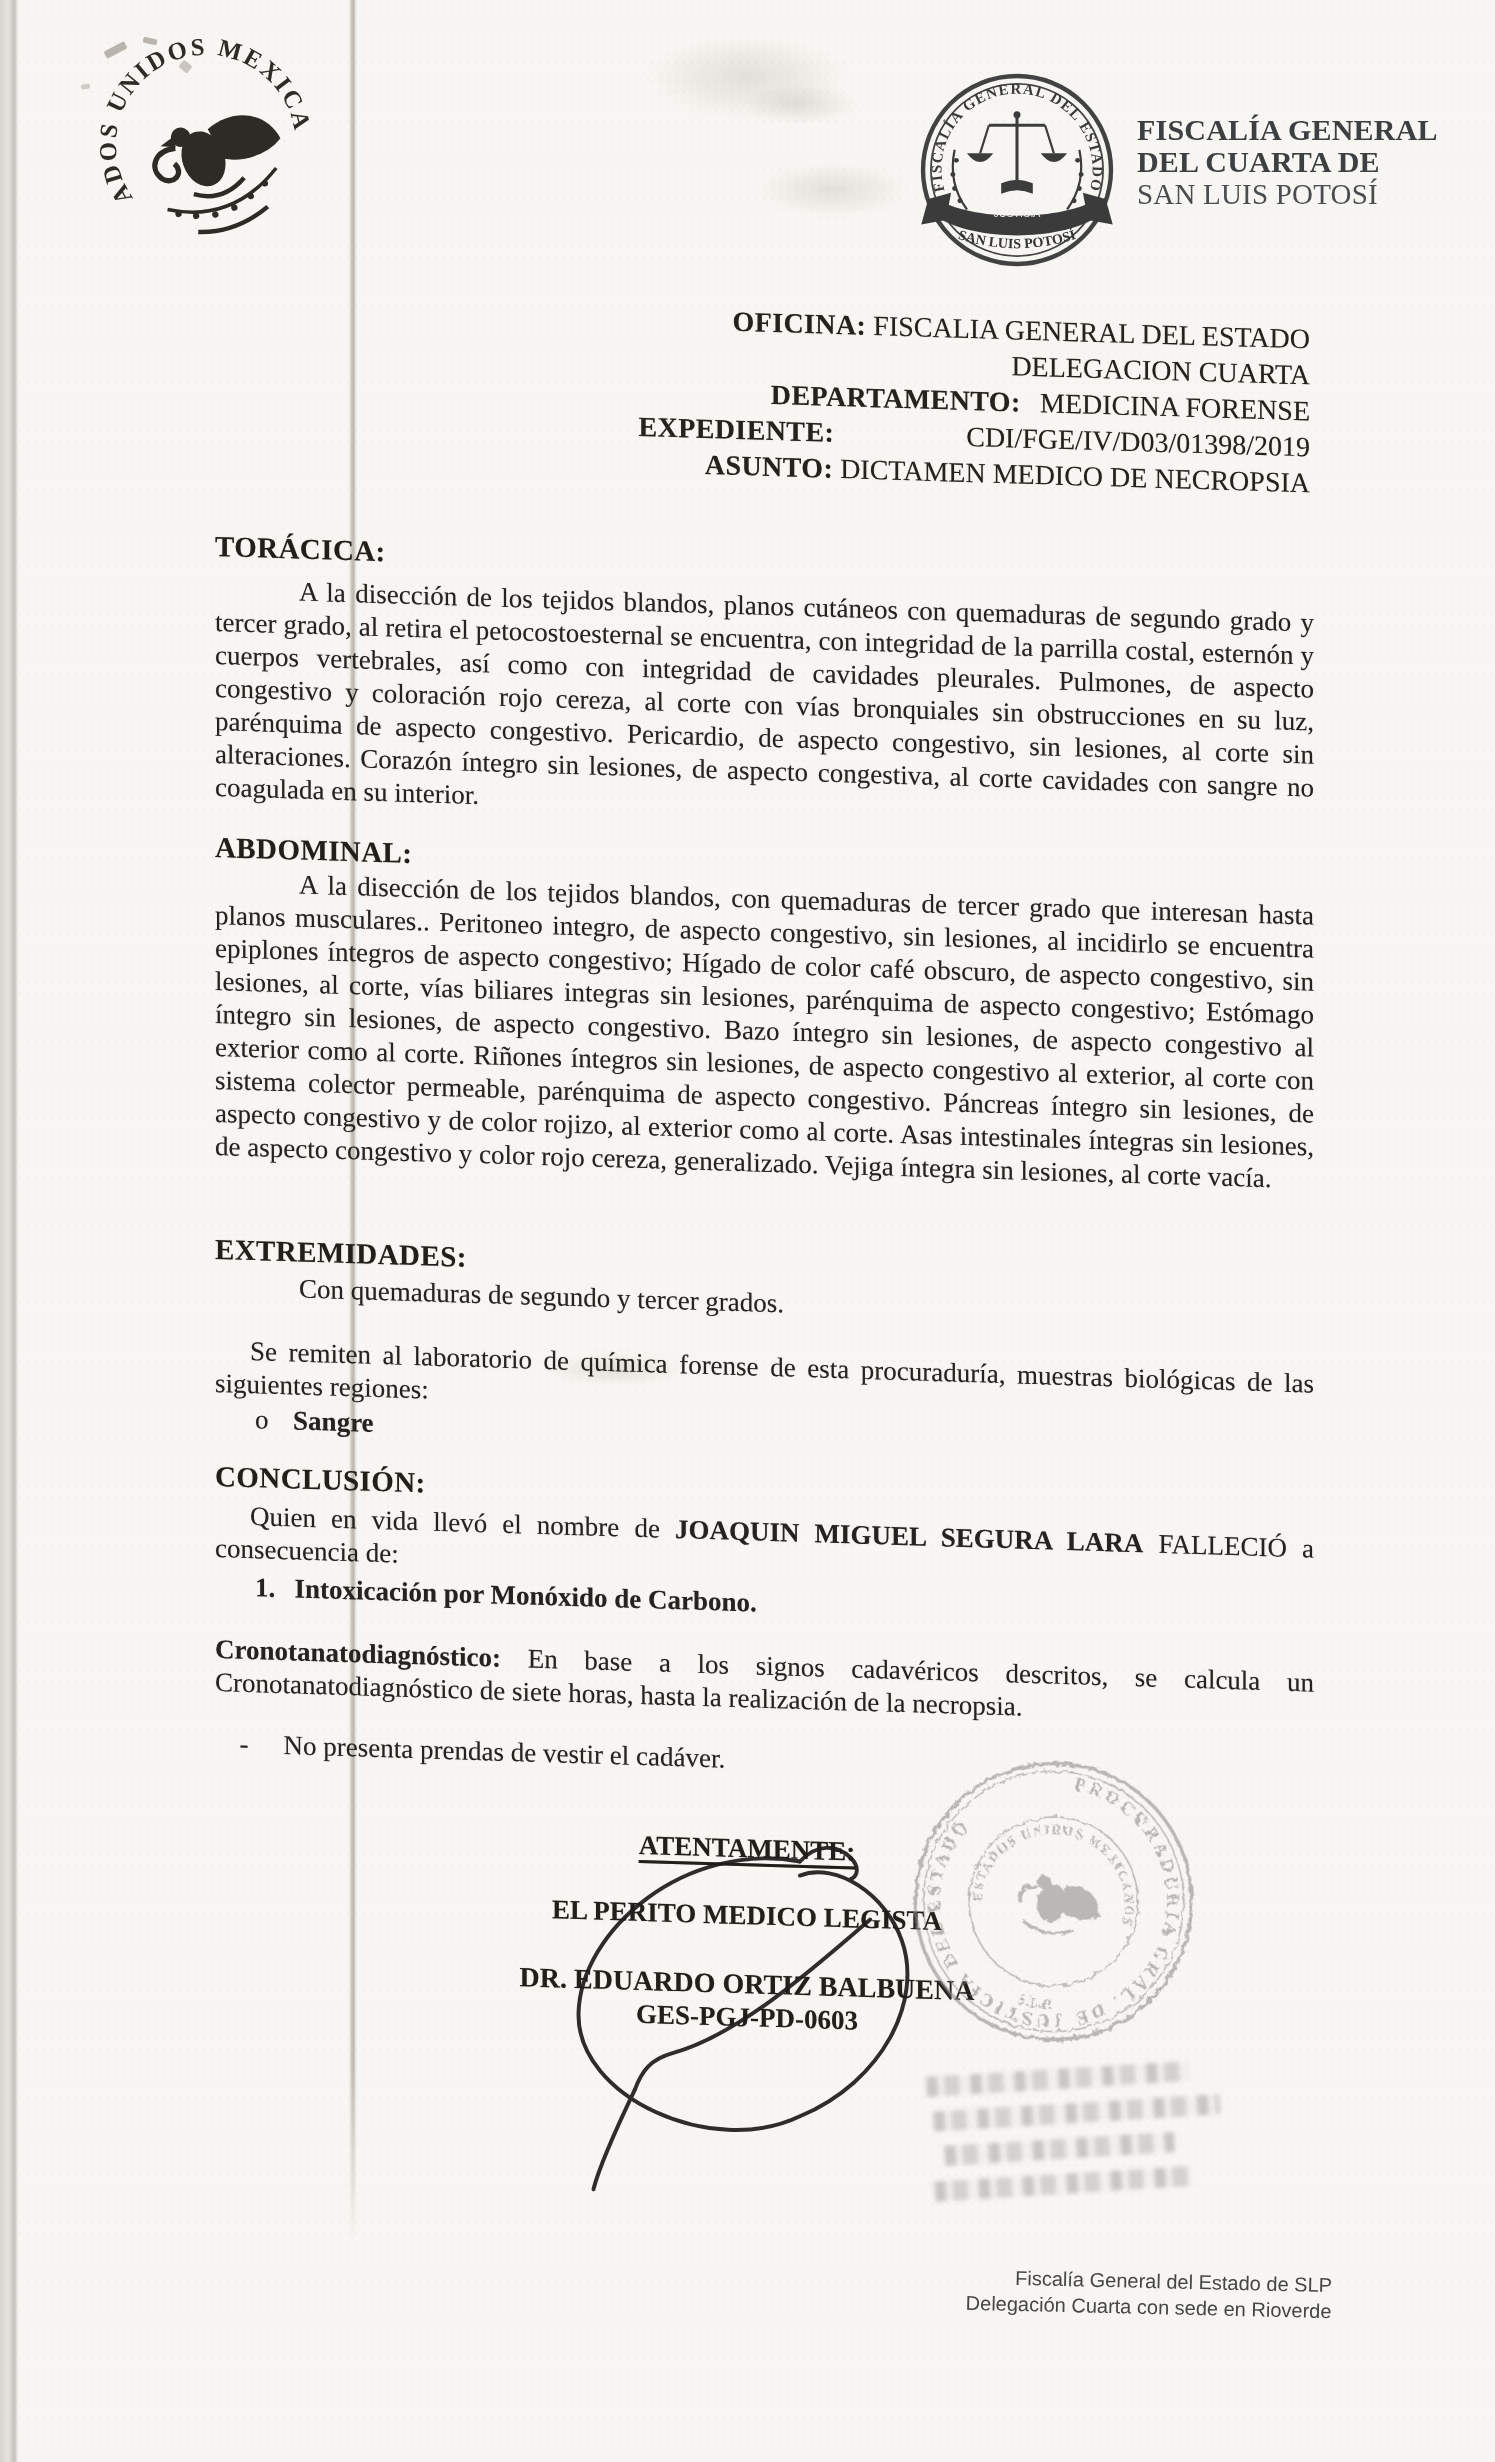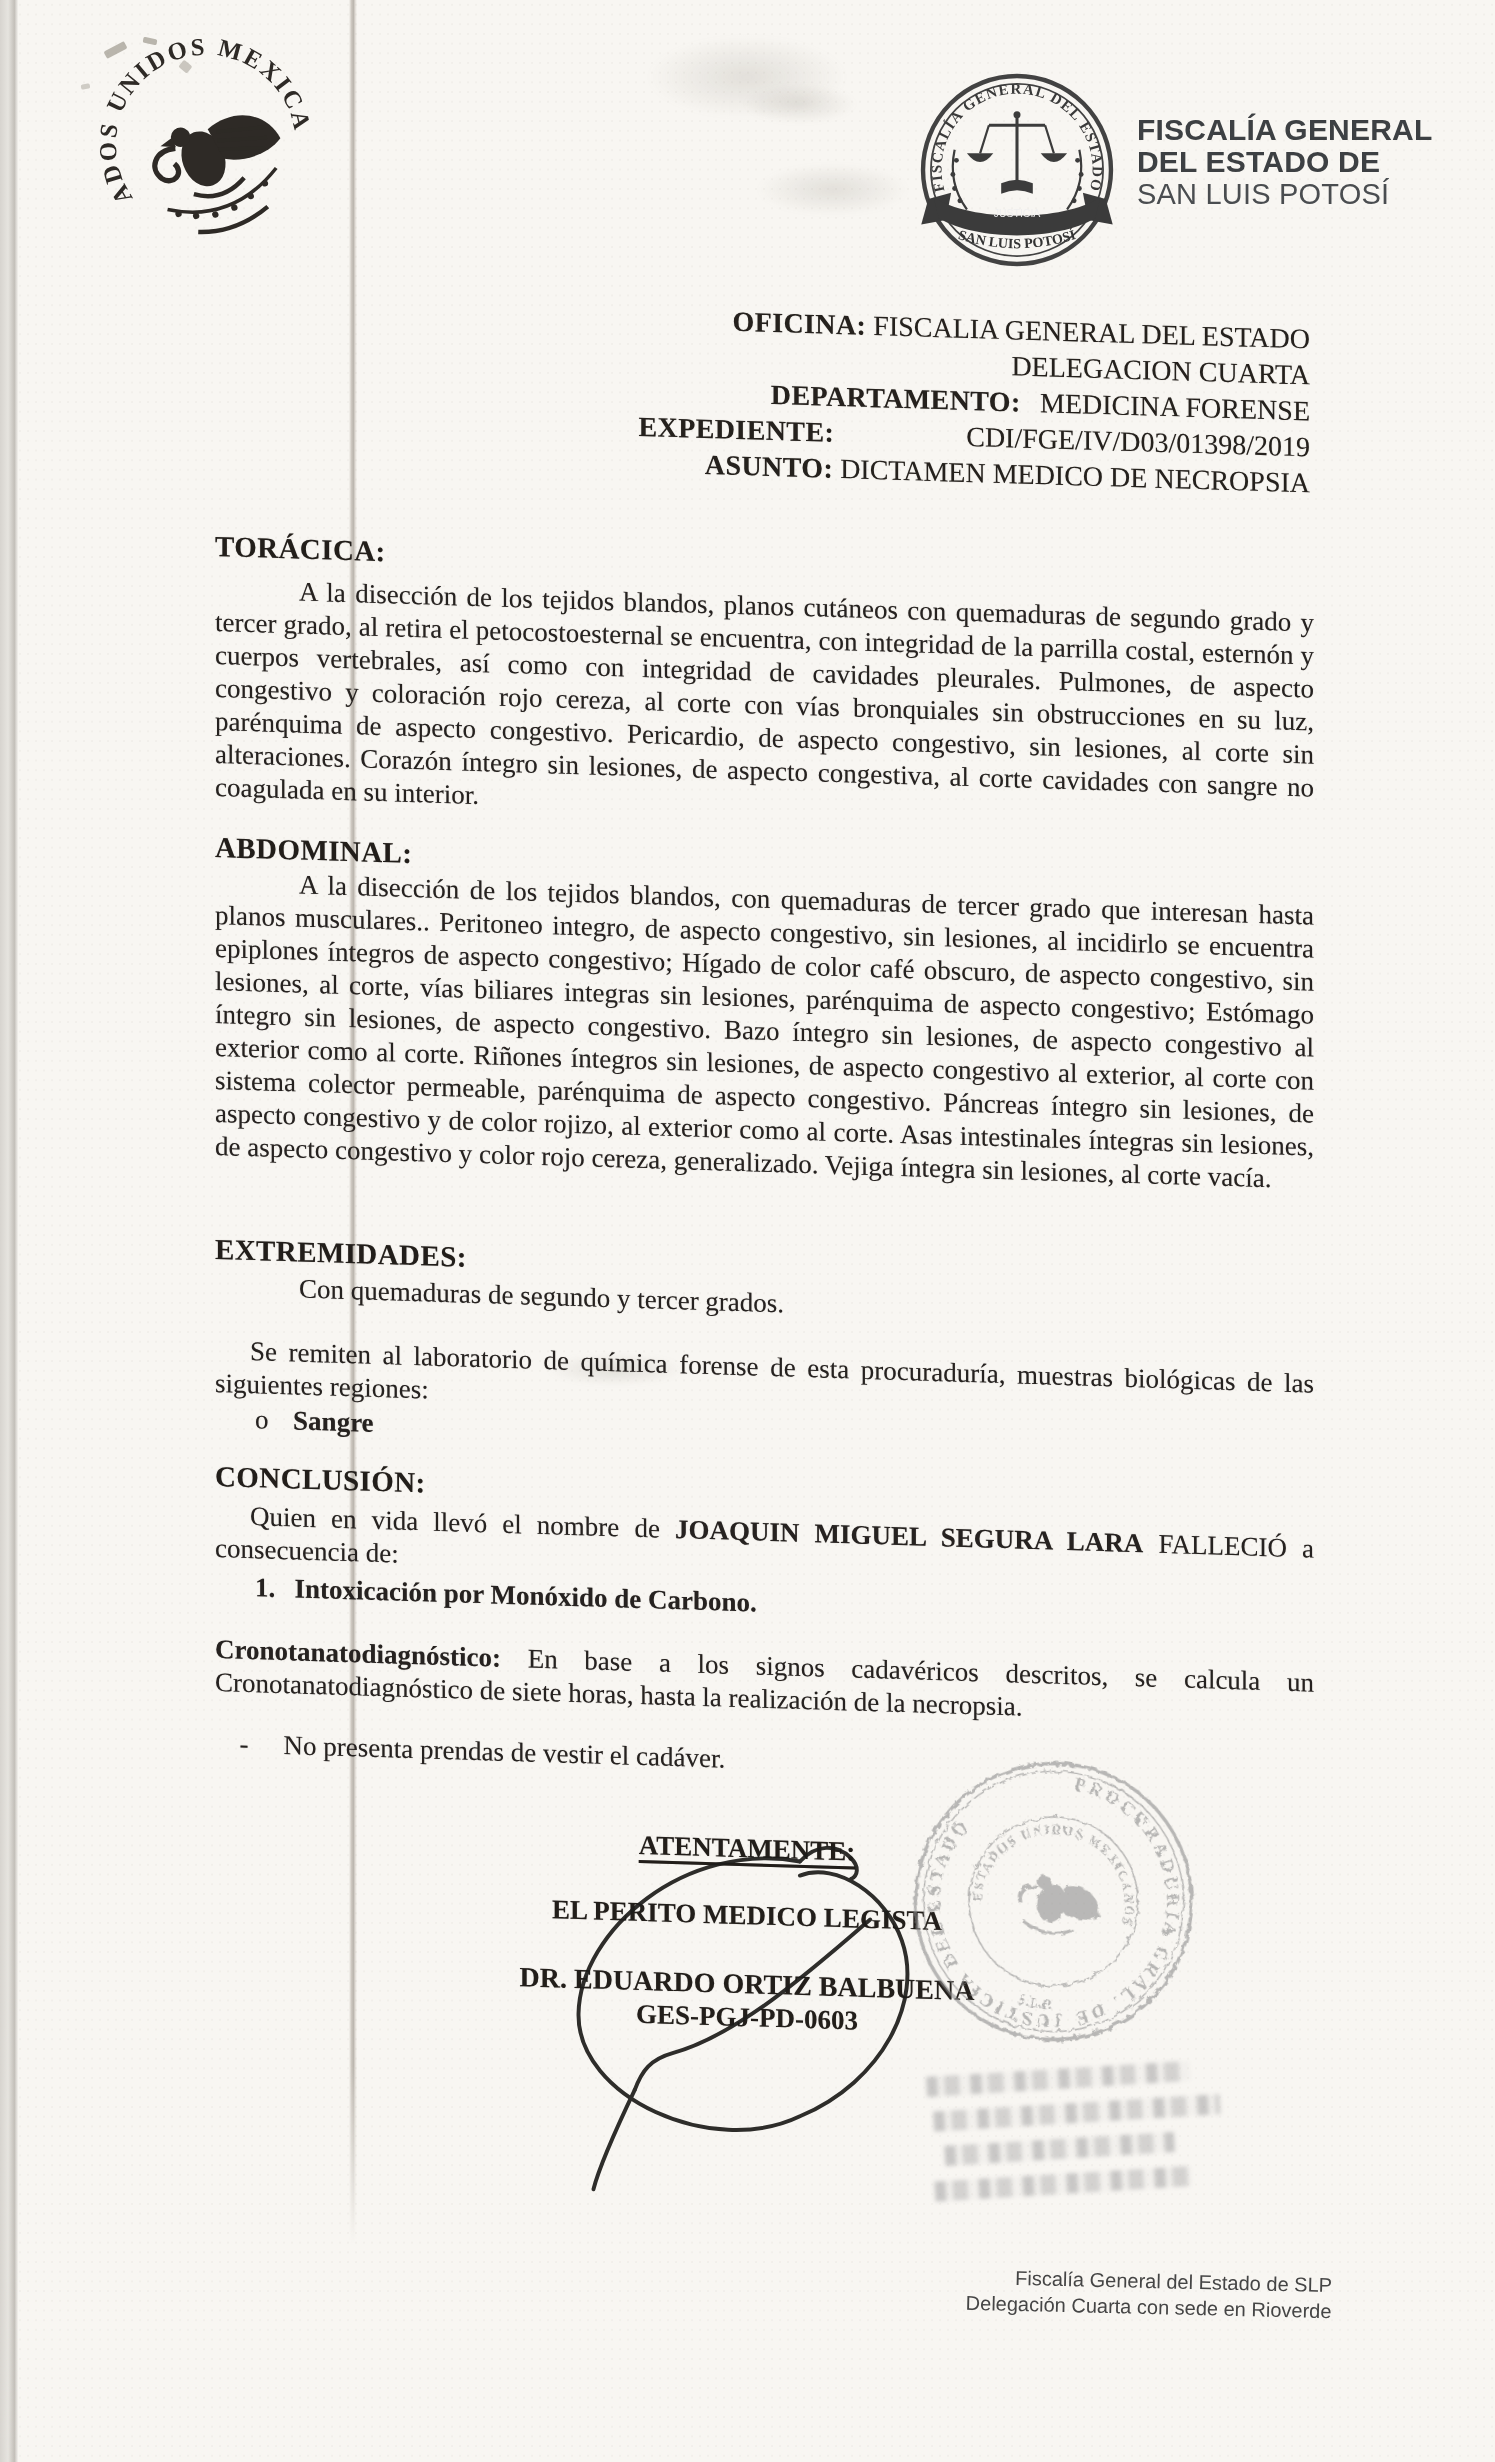--- a/index.html
+++ b/index.html
@@ -30,21 +30,21 @@
   .ind-sm{text-indent:35px;}
   .rowline{white-space:nowrap;text-align:left;}
   .marker{display:inline-block;}
   .sig{position:absolute;left:303px;top:1817px;width:888px;text-align:center;font-weight:bold;
        font-size:27px;color:#221e1a;text-shadow:0 0 0.9px rgba(40,35,30,.4);}
   .sig .u{text-decoration:underline;text-decoration-thickness:2.6px;text-underline-offset:6.2px;}
   .sig .l2{margin-top:36px;}
   .sig .l3{margin-top:37px;font-size:28px;}
   .sig .l4{margin-top:1.8px;}
 
-  .fge-wordmark{position:absolute;left:1137px;top:114px;font-family:Liberation Sans, sans-serif;
+  .fge-wordmark{position:absolute;left:1137px;top:114px;font-family:Liberation Serif, serif;
       color:#3d4043;line-height:32px;font-size:30px;font-weight:bold;letter-spacing:0.2px;}
   .fge-wordmark .light{font-weight:normal;font-size:29px;color:#4a4d50;}
 
   .seal-left{position:absolute;left:92px;top:32px;transform:rotate(-20deg);}
   .fge-seal{position:absolute;left:916px;top:69px;}
 
   .sig-scribble{position:absolute;left:510px;top:1807px;}
   .stamp-round{position:absolute;left:904px;top:1752px;transform:rotate(10deg);opacity:.6;}
   .stamp-rect{position:absolute;left:930px;top:2068px;width:290px;transform:rotate(-3.5deg);opacity:.45;}
   .stamp-rect .bar{height:20px;margin-bottom:15px;filter:blur(2.1px);
@@ -129,21 +129,21 @@
     <path d="M20,146 C62,174 168,174 210,146 L204,170 C160,196 70,196 26,170 Z" fill="#3b3b3b"></path>
     <text x="115" y="168" text-anchor="middle" font-size="12" fill="#efefef" font-family="Liberation Sans, DejaVu Sans, sans-serif">JUSTICIA</text>
     <path id="fgeBanner" d="M44,192 Q115,216 186,192" fill="none"></path>
     <text font-size="16" font-weight="bold" fill="#333" font-family="Liberation Serif, DejaVu Serif, serif">
       <textPath href="#fgeBanner" startOffset="50%" text-anchor="middle">SAN LUIS POTOSÍ</textPath>
     </text>
   </svg>
 
   <div class="fge-wordmark">
     <div>FISCALÍA GENERAL</div>
-    <div>DEL ESTADO DE</div>
+    <div>DEL CUARTA DE</div>
     <div class="light">SAN LUIS POTOSÍ</div>
   </div>
 
   <div class="skew-content">
 
     <div class="hdr">
       <div><b>OFICINA:</b> <span>FISCALIA GENERAL DEL ESTADO</span></div>
       <div>DELEGACION CUARTA</div>
       <div><b>DEPARTAMENTO:</b><span class="gap-sm"></span><span>MEDICINA FORENSE</span></div>
       <div><b>EXPEDIENTE:</b><span class="gap-lg"></span><span>CDI/FGE/IV/D03/01398/2019</span></div>

